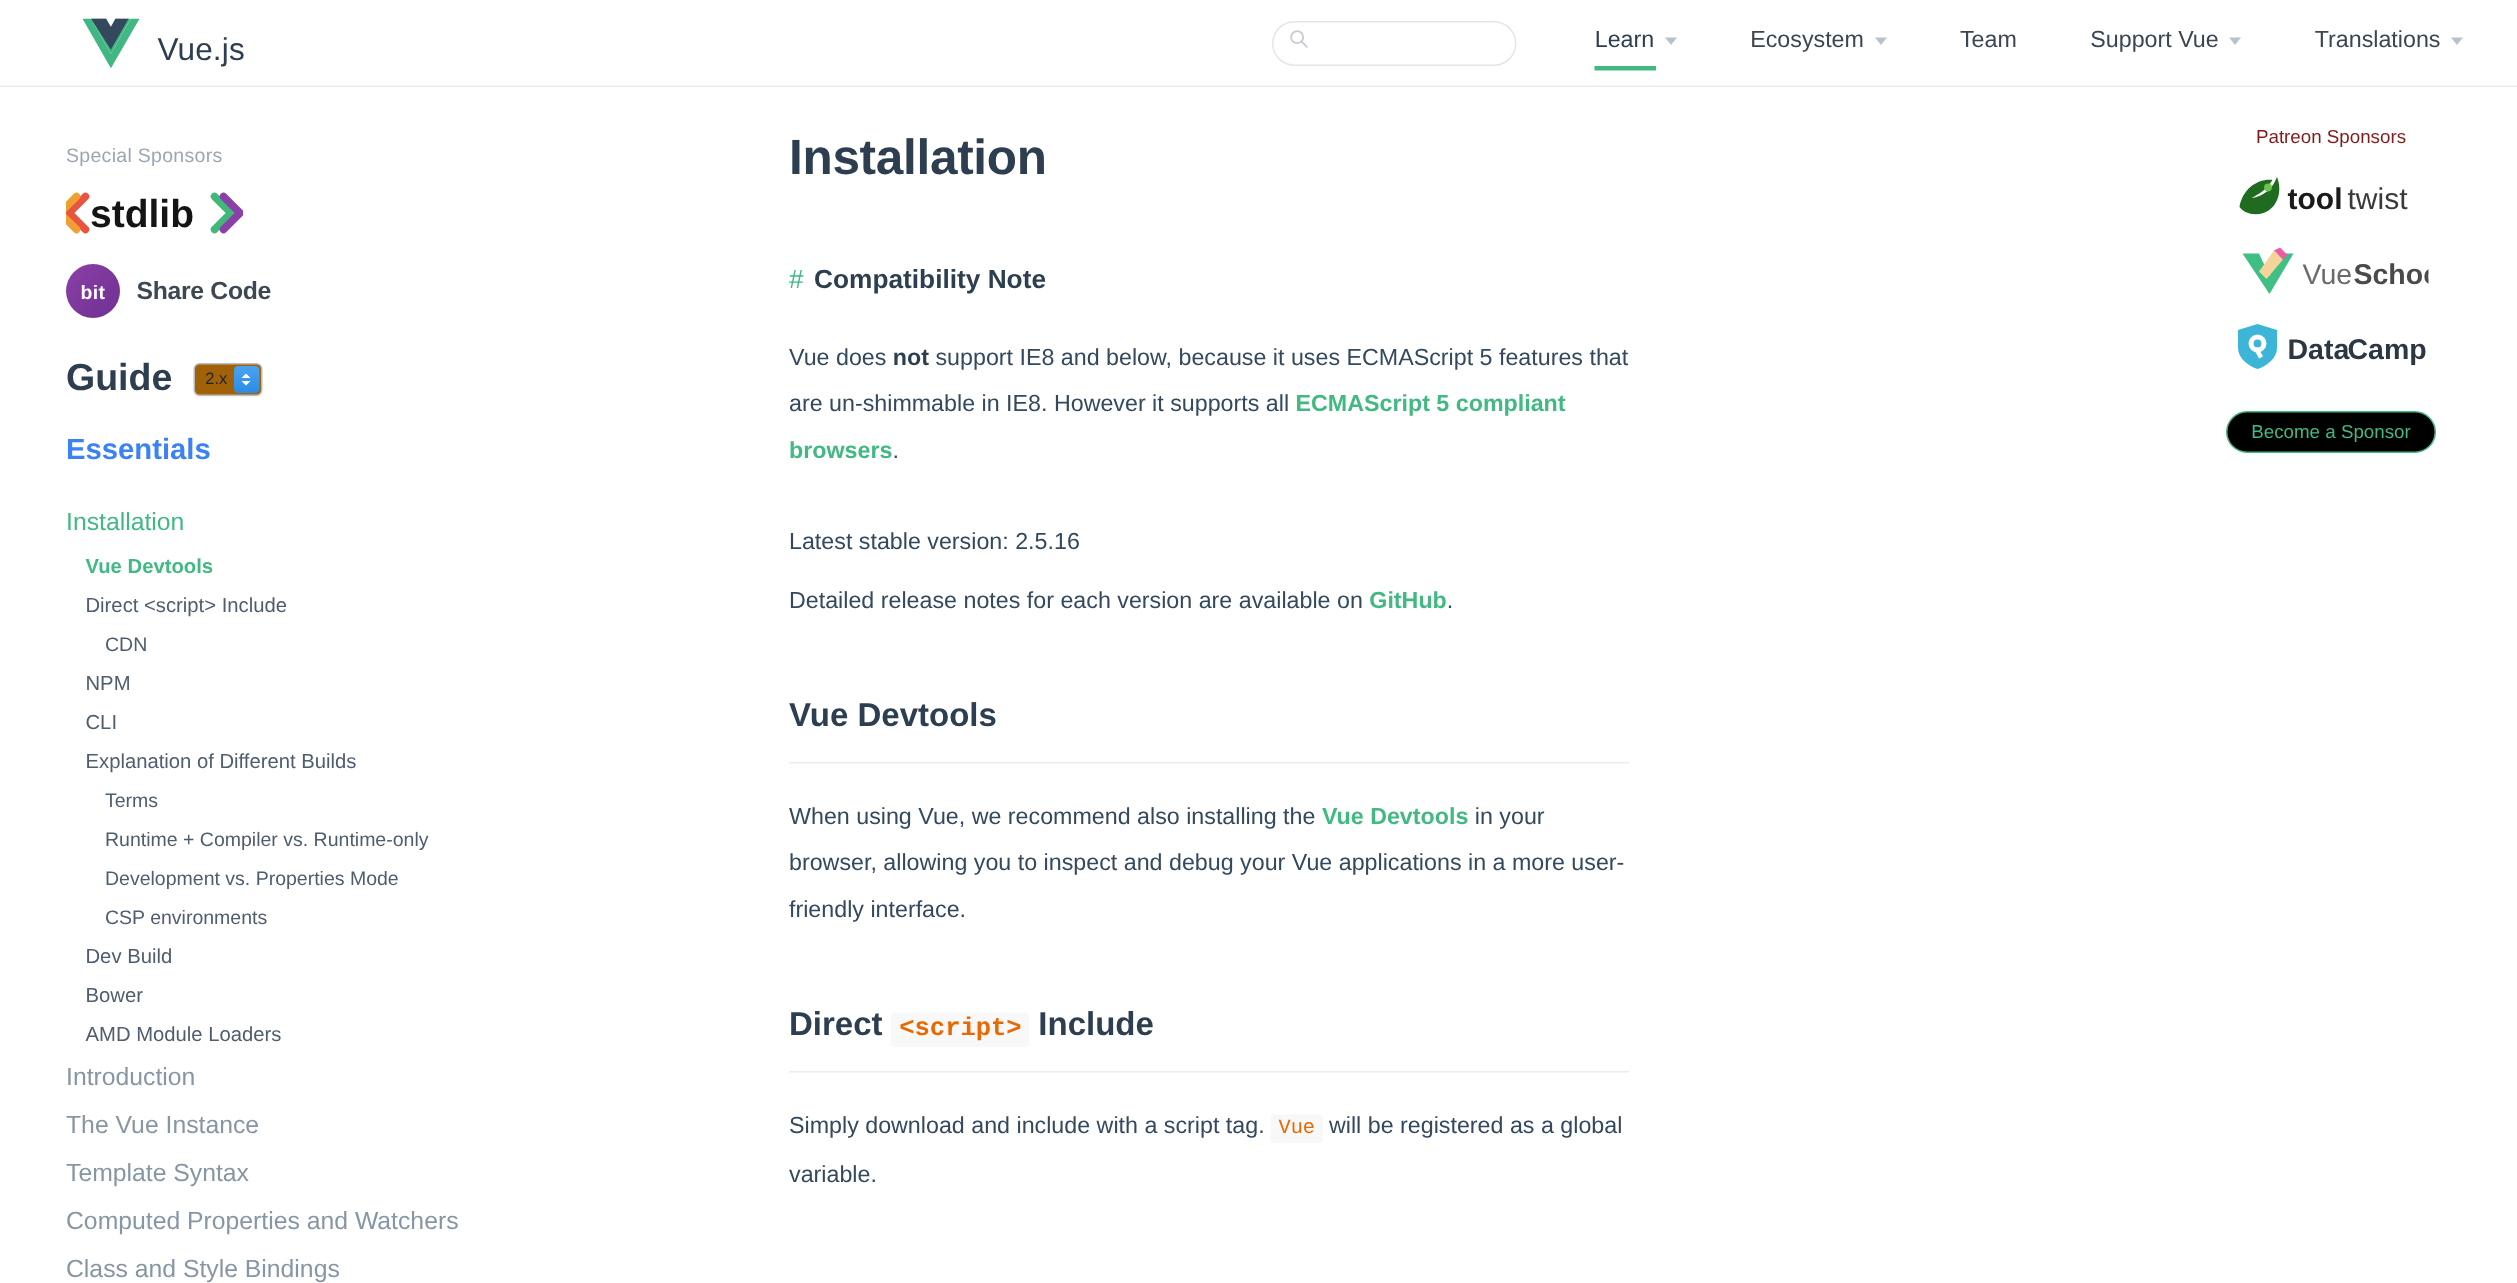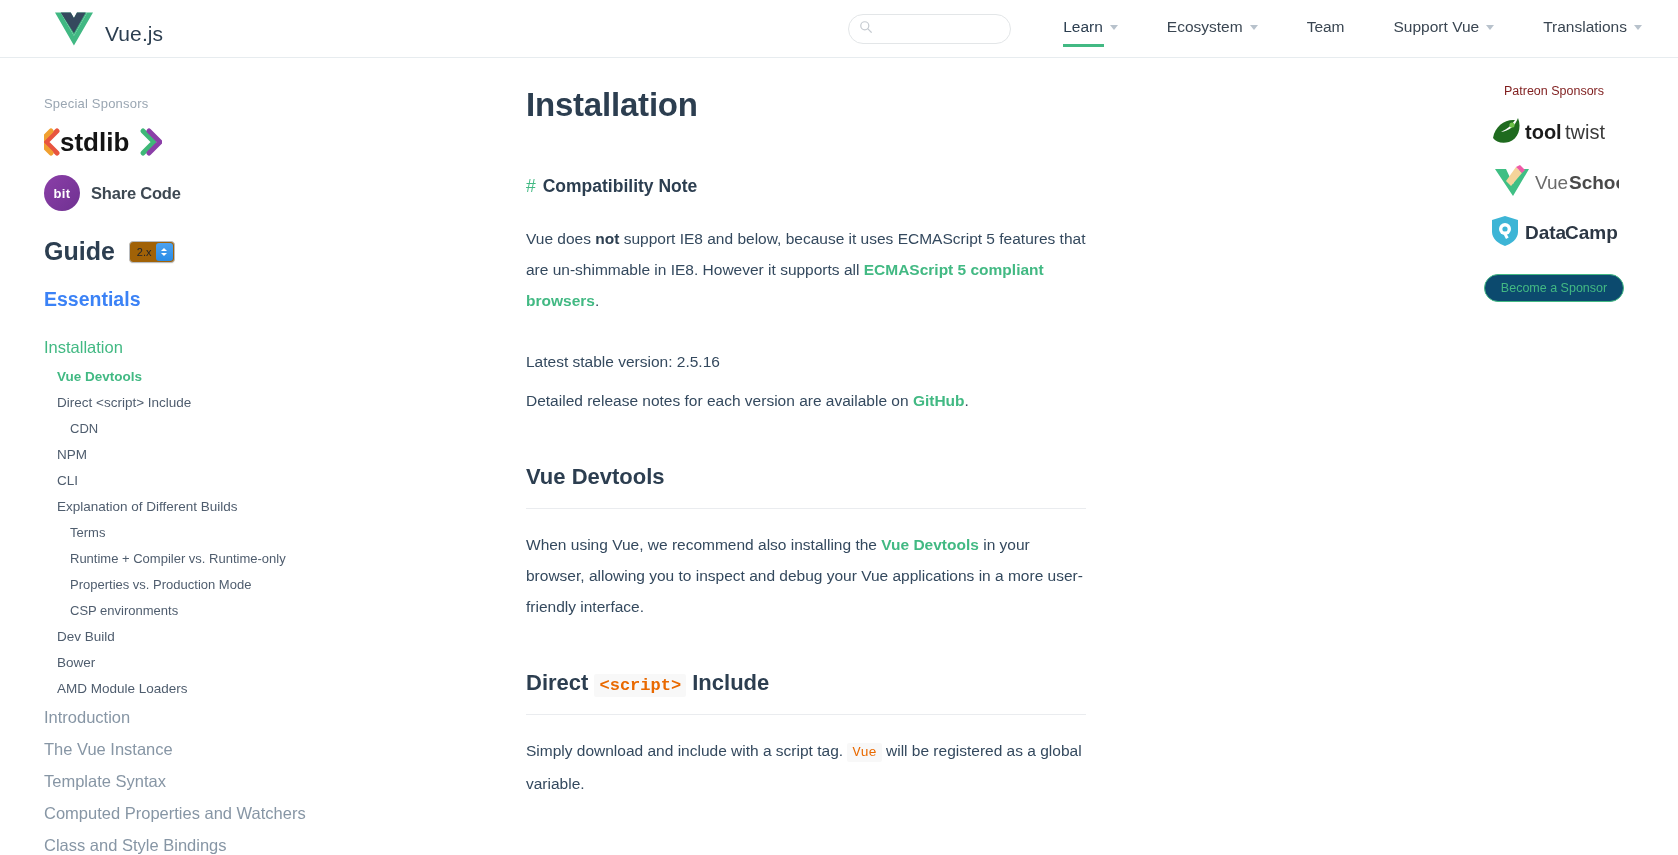--- a/index.html
+++ b/index.html
@@ -209,21 +209,21 @@
     font-size: 12.5px; color: #7f1d1d;
     margin-bottom: 16px; align-self: center;
   }
   .rail-logo {
     margin-bottom: 16px; cursor: pointer;
     display: flex; align-items: center; justify-content: center;
   }
   .sponsor-btn {
     margin-top: 10px;
     border: 1px solid #42b983; color: #42b983;
-    background: #0c4a6e; border-radius: 14px;
+    background: #000000; border-radius: 14px;
     font-size: 12.5px; padding: 6px 16px;
     cursor: pointer;
     font-family: "Liberation Sans", sans-serif;
   }
 </style>
 </head>
 <body>
 
 <div class="header">
   <div class="brand">
@@ -306,21 +306,21 @@
   <ul class="nav-list">
     <li class="nav-l1 active">Installation</li>
     <li class="nav-l2 active">Vue Devtools</li>
     <li class="nav-l2">Direct &lt;script&gt; Include</li>
     <li class="nav-l3">CDN</li>
     <li class="nav-l2">NPM</li>
     <li class="nav-l2">CLI</li>
     <li class="nav-l2">Explanation of Different Builds</li>
     <li class="nav-l3">Terms</li>
     <li class="nav-l3">Runtime + Compiler vs. Runtime-only</li>
-    <li class="nav-l3">Properties vs. Production Mode</li>
+    <li class="nav-l3">Development vs. Properties Mode</li>
     <li class="nav-l3">CSP environments</li>
     <li class="nav-l2">Dev Build</li>
     <li class="nav-l2">Bower</li>
     <li class="nav-l2">AMD Module Loaders</li>
     <li class="nav-l1">Introduction</li>
     <li class="nav-l1">The Vue Instance</li>
     <li class="nav-l1">Template Syntax</li>
     <li class="nav-l1">Computed Properties and Watchers</li>
     <li class="nav-l1">Class and Style Bindings</li>
     <li class="nav-l1">Conditional Rendering</li>

